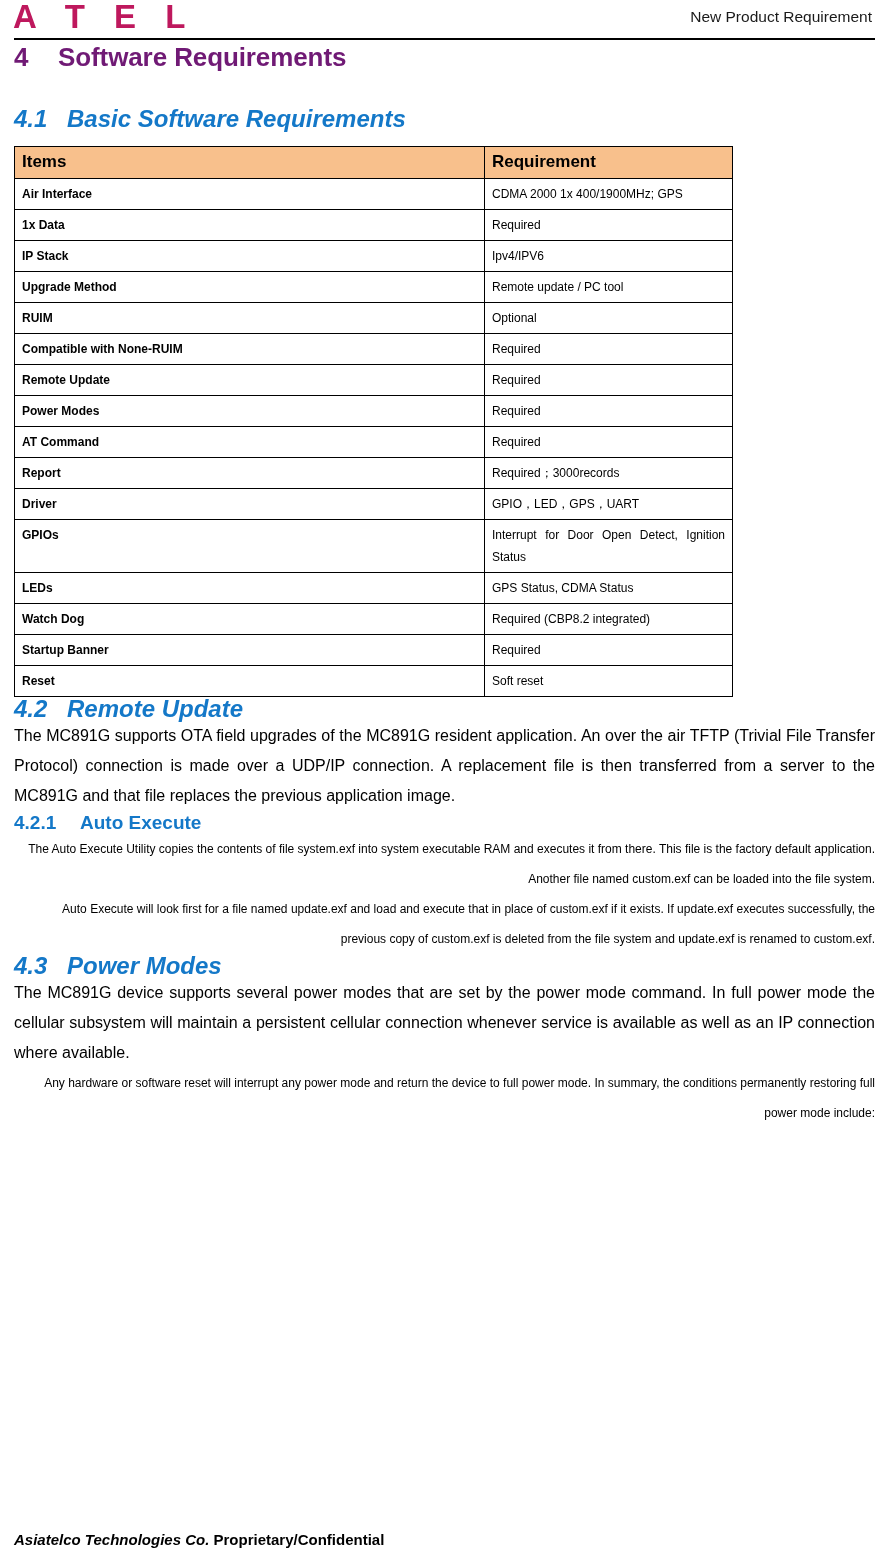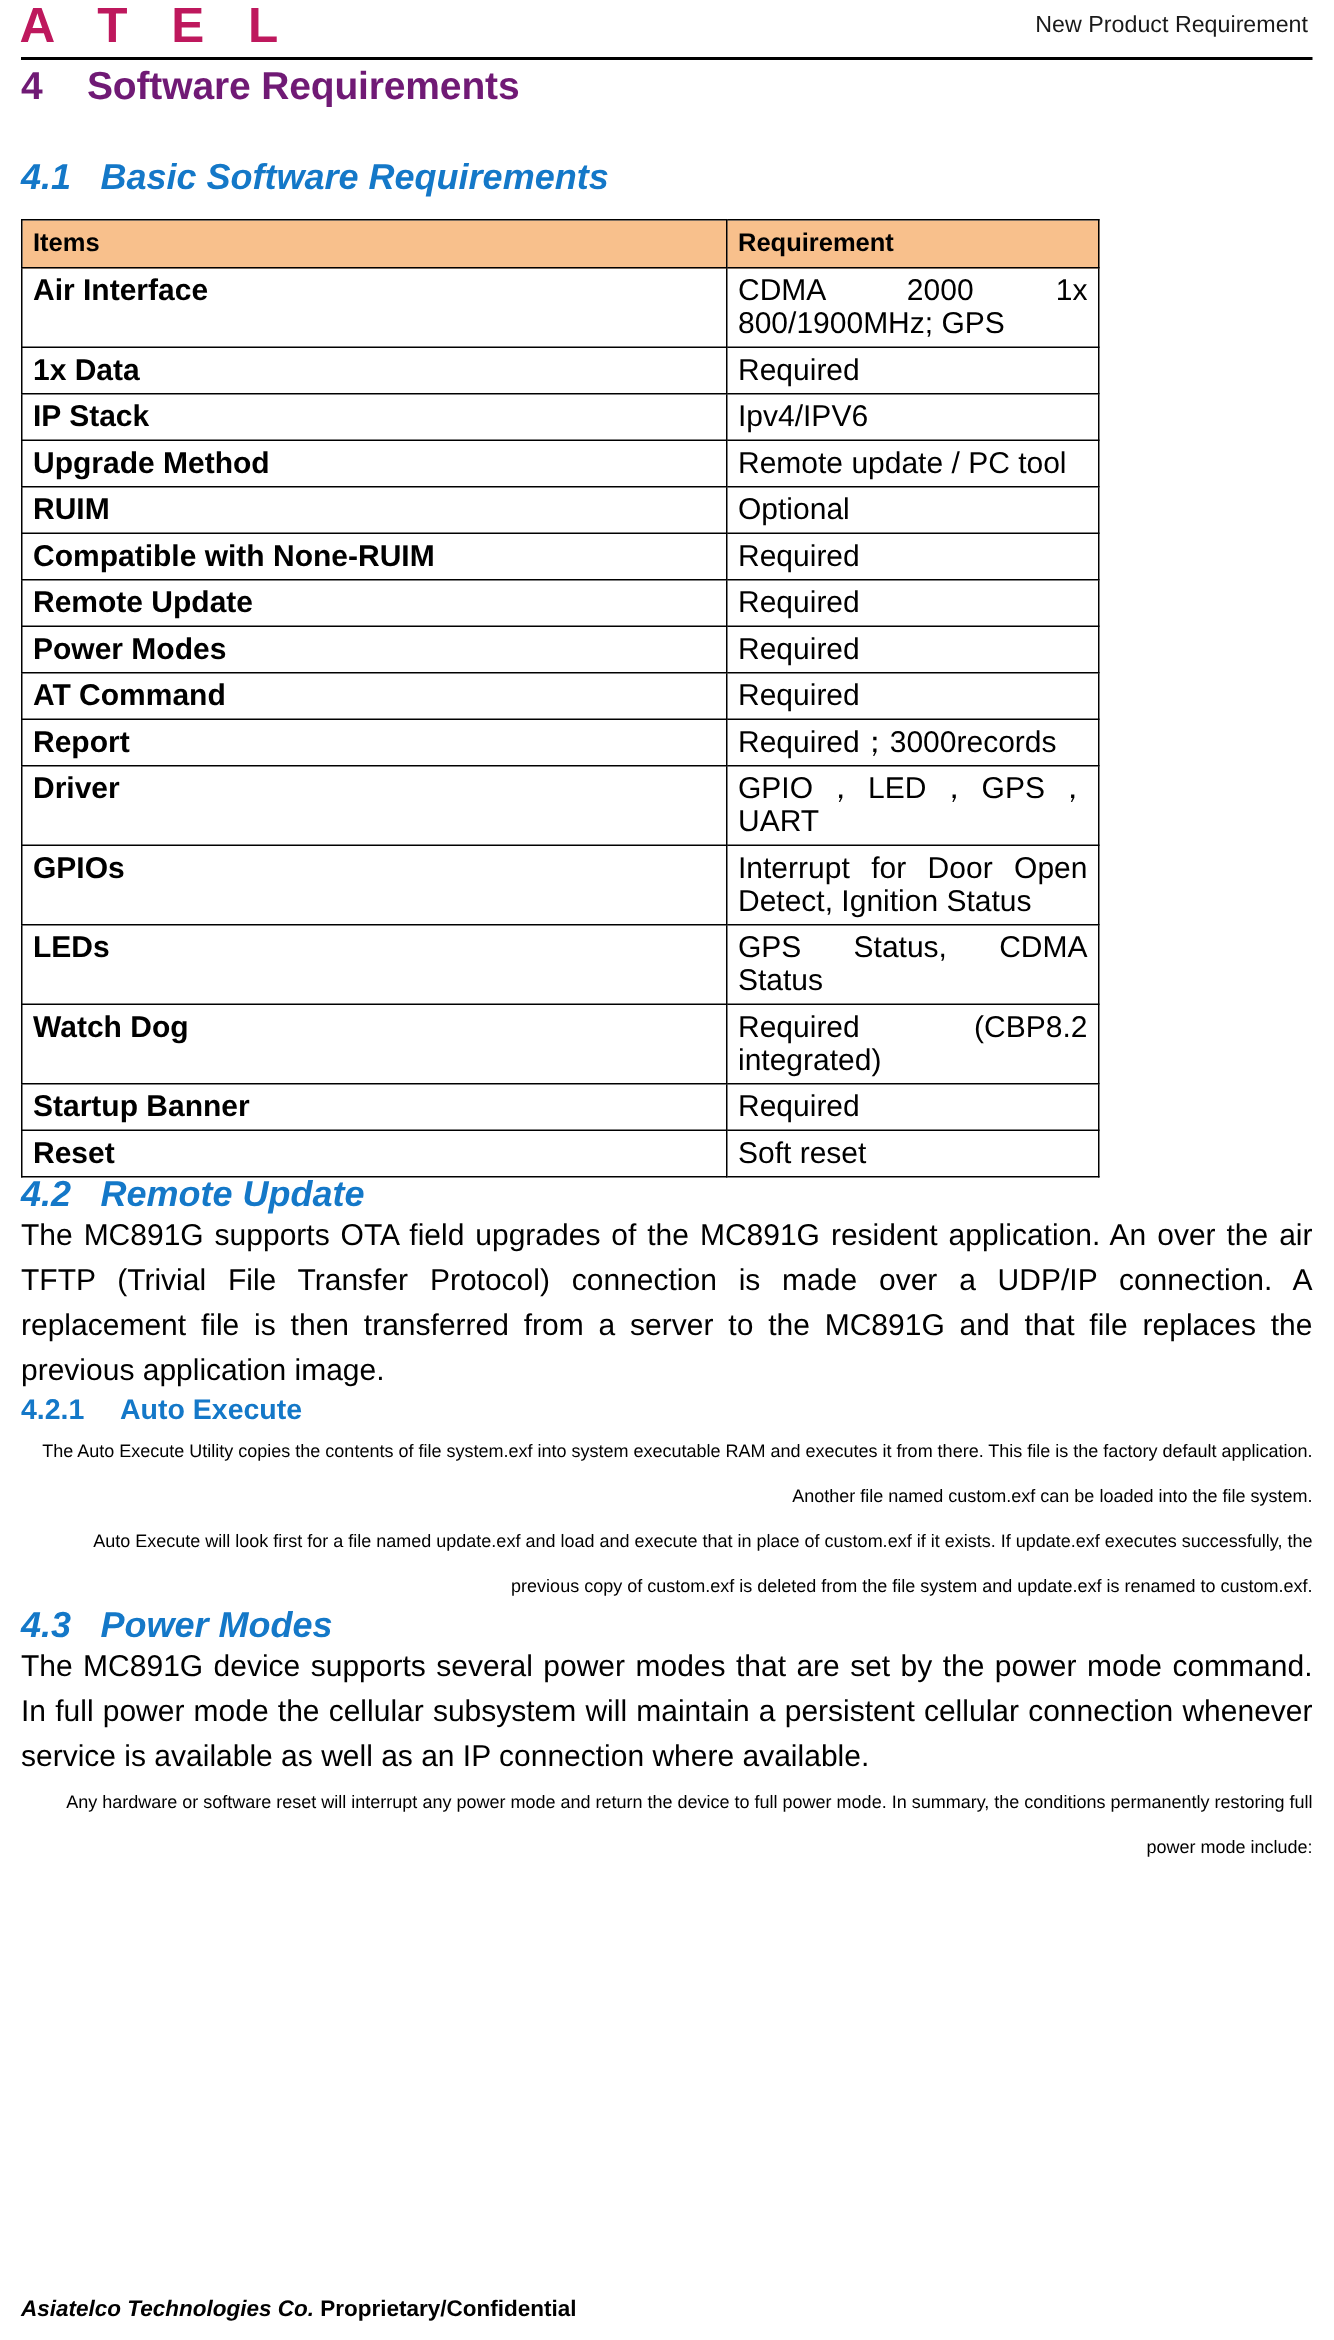--- a/index.html
+++ b/index.html
@@ -109,21 +109,21 @@
   table.req-table {
     border-collapse: collapse;
     width: 719px;
     margin-top: 15px;
     table-layout: fixed;
   }
   table.req-table td, table.req-table th {
     border: 1.2px solid #000000;
     padding: 4px 7px 4px 7px;
     vertical-align: top;
-    font-size: 20px;
+    font-size: 12px;
     line-height: 22px;
   }
   table.req-table th {
     background: #F8C08C;
     font-weight: bold;
     text-align: left;
     font-size: 17px;
     padding-top: 4px;
     padding-bottom: 5px;
   }
@@ -135,21 +135,21 @@
     font-weight: normal;
     text-align: justify;
     text-align-last: left;
   }
   table.req-table col.c1 { width: 470px; }
 
   
   p.body-just {
     margin: 0;
     padding: 0;
-    font-size: 20px;
+    font-size: 16px;
     line-height: 30px;
     text-align: justify;
     text-align-last: left;
     font-family: "Liberation Sans", sans-serif;
   }
   p.body-left {
     margin: 0;
     padding: 0;
     font-size: 12px;
     line-height: 30px;
@@ -205,21 +205,21 @@
         </colgroup>
       <thead>
         <tr>
           <th>Items</th>
           <th>Requirement</th>
         </tr>
       </thead>
       <tbody>
         <tr>
           <td class="col-item">Air Interface</td>
-          <td class="col-req">CDMA 2000 1x 800/1900MHz; GPS</td>
+          <td class="col-req">CDMA 2000 1x 400/1900MHz; GPS</td>
         </tr>
         <tr>
           <td class="col-item">1x Data</td>
           <td class="col-req">Required</td>
         </tr>
         <tr>
           <td class="col-item">IP Stack</td>
           <td class="col-req">Ipv4/IPV6</td>
         </tr>
         <tr>

